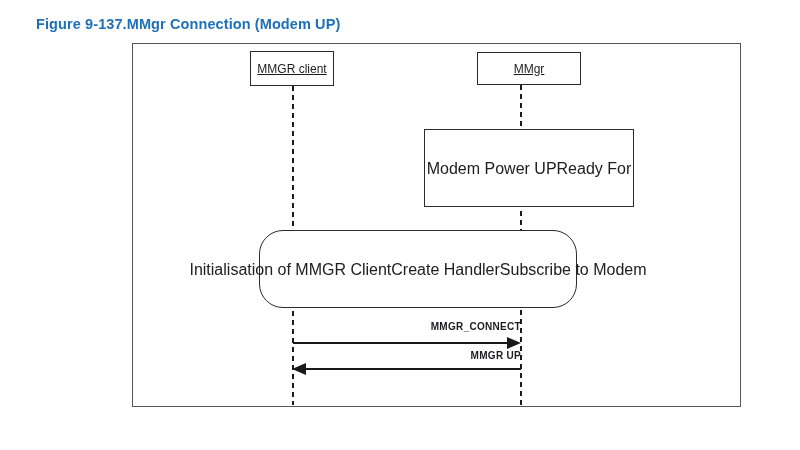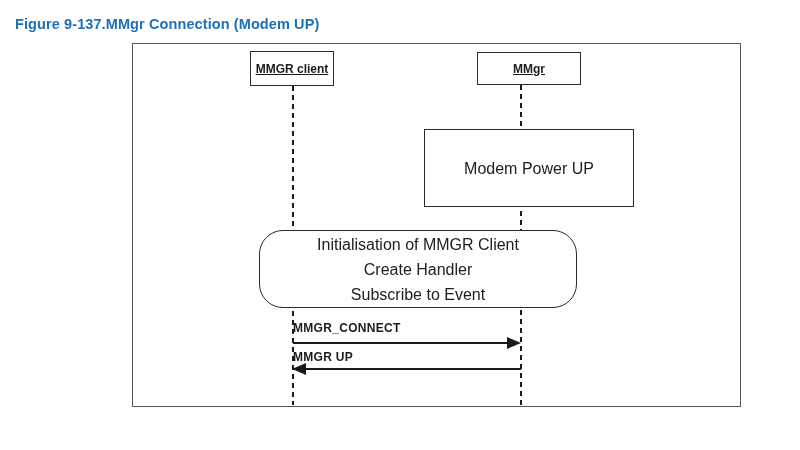--- a/index.html
+++ b/index.html
@@ -7,21 +7,21 @@
   .screen {
     position: relative;
     width: 800px;
     height: 450px;
     background: #ffffff;
     overflow: hidden;
     font-family: "Liberation Sans", sans-serif;
   }
   .figure-caption {
     position: absolute;
-    left: 15px;
+    left: 36px;
     top: 16px;
     font-size: 14.5px;
     font-weight: 700;
     color: #1e70b8;
     letter-spacing: 0.1px;
     white-space: nowrap;
   }
   .frame {
     position: absolute;
     left: 132px;
@@ -37,60 +37,60 @@
     background: #ffffff;
     display: flex;
     align-items: center;
     justify-content: center;
     z-index: 4;
   }
   .actor-box.client { left: 117px; top: 7px;  width: 84px; height: 35px; }
   .actor-box.mmgr   { left: 344px; top: 8px;  width: 104px; height: 33px; }
   .actor-label {
     font-size: 12px;
-    font-weight: 700;
+    font-weight: 400;
     color: #1c1c1e;
     text-decoration: underline;
     white-space: nowrap;
   }
   .lifeline {
     position: absolute;
     width: 2.5px;
     background: repeating-linear-gradient(
       to bottom, #1b1b1d 0px, #1b1b1d 5px, transparent 5px, transparent 9px);
     z-index: 1;
   }
   .lifeline.client { left: 158.5px; top: 42px; height: 319px; }
   .lifeline.mmgr   { left: 386.5px; top: 41px; height: 320px; }
   .note-box {
     position: absolute;
     border: 1.6px solid #2b2b2c;
     background: #ffffff;
     z-index: 3;
     display: flex;
-    flex-direction: column;
+    flex-direction: row;
     align-items: center;
     justify-content: center;
     text-align: center;
   }
   .note-box.power { left: 291px; top: 85px;  width: 210px; height: 78px; }
   .note-box.init  { left: 126px; top: 186px; width: 318px; height: 78px; border-radius: 24px; }
   .note-line {
     font-size: 16px;
     font-weight: 400;
     color: #202022;
     line-height: 25px;
     white-space: nowrap;
   }
   .msg-label {
     position: absolute;
     left: 160px;
     width: 228px;
-    text-align: left;
-    font-size: 12px;
+    text-align: right;
+    font-size: 10px;
     font-weight: 700;
     color: #1c1c1e;
     letter-spacing: 0.3px;
     z-index: 2;
     white-space: nowrap;
   }
   .msg-label.connect { top: 277px; }
   .msg-label.modemup { top: 306px; }
   .msg-line {
     position: absolute;
@@ -132,26 +132,27 @@
     </div>
     <div class="actor-box mmgr">
       <span class="actor-label">MMgr</span>
     </div>
 
     <div class="lifeline client"></div>
     <div class="lifeline mmgr"></div>
 
     <div class="note-box power">
       <div class="note-line">Modem Power UP</div>
+      <div class="note-line">Ready For</div>
     </div>
 
     <div class="note-box init">
       <div class="note-line">Initialisation of MMGR Client</div>
       <div class="note-line">Create Handler</div>
-      <div class="note-line">Subscribe to Event</div>
+      <div class="note-line">Subscribe to Modem</div>
     </div>
 
     <div class="msg-label connect">MMGR_CONNECT</div>
     <div class="msg-line connect"></div>
     <div class="arrowhead right"></div>
 
     <div class="msg-label modemup">MMGR UP</div>
     <div class="msg-line modemup"></div>
     <div class="arrowhead left"></div>
 

